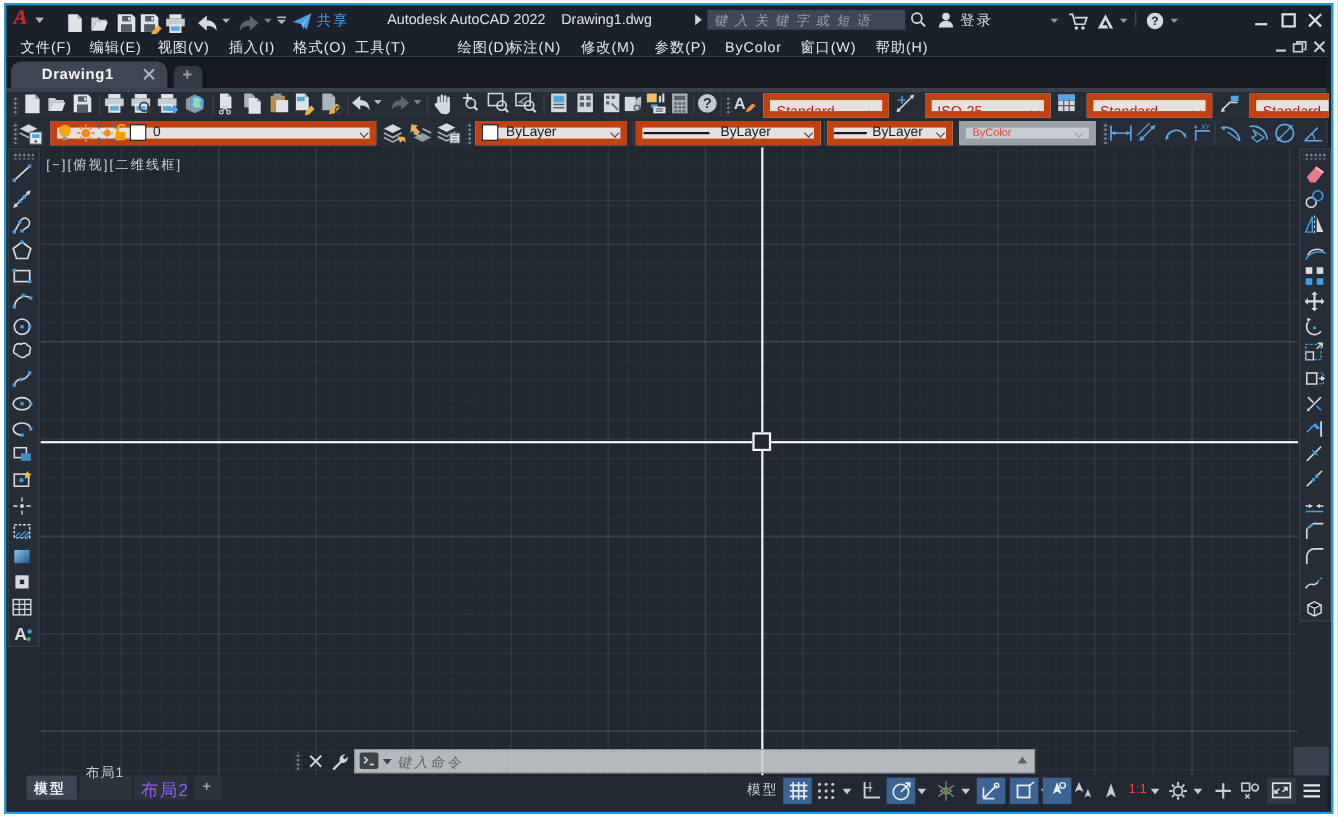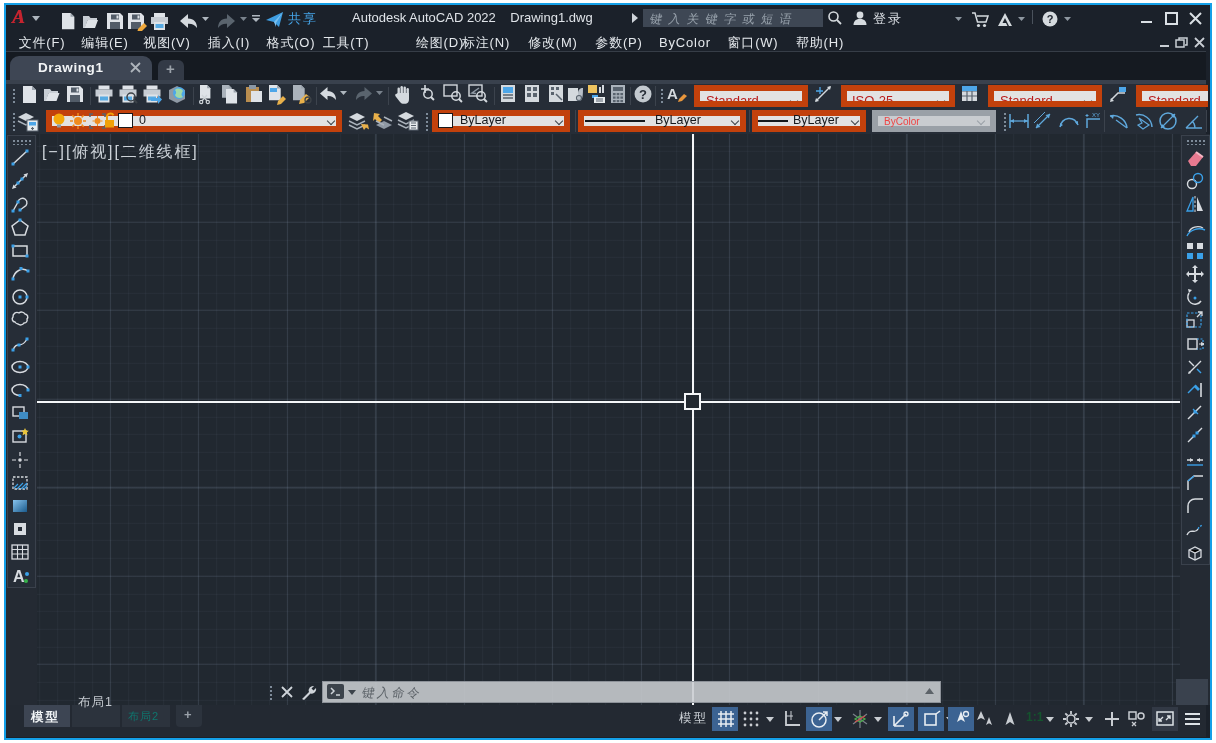--- a/index.html
+++ b/index.html
@@ -472,21 +472,21 @@
 <div class="sep1" style="left:1206px;top:110px;height:22px"></div>
 <div class="ab" style="left:6px;top:134px;width:31px;height:571px;background:#242a33"></div>
 <div class="ab" style="left:1180px;top:134px;width:30px;height:571px;background:#242a33"></div>
 <div class="ab" style="left:37px;top:134px;width:1143px;height:571px;background:#212830;
 background-image:
  repeating-linear-gradient(to right, rgba(150,170,195,0.13) 0 1px, rgba(0,0,0,0) 1px 88.5px),
  repeating-linear-gradient(to bottom, rgba(150,170,195,0.13) 0 1px, rgba(0,0,0,0) 1px 88.5px),
  repeating-linear-gradient(to right, rgba(150,170,195,0.05) 0 1px, rgba(0,0,0,0) 1px 17.7px),
  repeating-linear-gradient(to bottom, rgba(150,170,195,0.05) 0 1px, rgba(0,0,0,0) 1px 17.7px);
 background-position:72.9px 87.7px,72.9px 87.7px,2.1px 16.9px,2.1px 16.9px"></div>
-<div class="ab" style="left:42px;top:142px;font-size:16px;color:#ccd2d8;letter-spacing:1.9px">[−][俯视][二维线框]</div>
+<div class="ab" style="left:42px;top:142px;font-size:12px;color:#ccd2d8;letter-spacing:1.9px">[−][俯视][二维线框]</div>
 <div class="ab" style="left:37px;top:400.5px;width:1143px;height:2px;background:#f4f6f8"></div>
 <div class="ab" style="left:691.5px;top:134px;width:2px;height:571px;background:#f4f6f8"></div>
 <div class="ab" style="left:684px;top:393px;width:17px;height:17px;border:2px solid #f4f6f8;box-sizing:border-box;background:#212830"></div>
 <div class="ab" style="left:7px;top:135px;width:29px;height:453px;background:#262d37;border:1px solid #3a414c;box-sizing:border-box"></div>
 <div class="hgrip" style="left:11px;top:138px;width:20px"></div>
 <svg style="left:10px;top:148.0px" width="22" height="20">
     <path d="M3 16L17 3" stroke="#d7dbe0" stroke-width="1.5"></path>
     <rect x="1.5" y="14.5" width="3" height="3" fill="#3aa0e8"></rect>
     <rect x="15.5" y="1.5" width="3" height="3" fill="#3aa0e8"></rect>
   </svg>
@@ -689,21 +689,21 @@
 <div class="ab" style="left:362px;top:685px;font-size:12.5px;color:#5d6369;letter-spacing:2.5px;transform:skewX(-10deg);transform-origin:left">键入命令</div>
 <svg style="left:925px;top:688px" width="9" height="6">
     <path d="M0 6l4.5-6L9 6z" fill="#5d6369"></path>
   </svg>
 <div class="ab" style="left:6px;top:705px;width:1200px;height:32px;background:#232932"></div>
 <div class="ab" style="left:24px;top:705px;width:46px;height:22px;background:#3d4553"></div>
 <div class="ab" style="left:31px;top:709px;font-size:12.5px;letter-spacing:2px;font-weight:bold;color:#f0f3f5">模型</div>
 <div class="ab" style="left:72px;top:705px;width:48px;height:22px;background:#2c333d"></div>
 <div class="ab" style="left:78px;top:694px;font-size:12.5px;letter-spacing:1px;color:#c6cbd1">布局1</div>
 <div class="ab" style="left:122px;top:705px;width:48px;height:22px;background:#2c333d"></div>
-<div class="ab" style="left:128px;top:709px;font-size:11px;letter-spacing:1px;color:#0f766e">布局2</div>
+<div class="ab" style="left:128px;top:709px;font-size:16px;letter-spacing:1px;color:#8b5cf6">布局2</div>
 <div class="ab" style="left:176px;top:705px;width:26px;height:22px;background:#2c333d;border-radius:0 0 4px 4px"></div>
 <div class="ab" style="left:184px;top:707px;font-size:13px;font-weight:bold;color:#9aa1a9">+</div>
 <div class="ab" style="left:679px;top:710px;font-size:12.5px;letter-spacing:2px;color:#ccd1d6">模型</div>
 <div class="ab" style="left:712px;top:707px;width:26px;height:24px;background:#3c6392"></div>
 <svg style="left:715px;top:708px" width="22" height="22">
     <path d="M3 6h16M3 11h16M3 16h16M6 3v16M11 3v16M16 3v16" stroke="#e8edf2" stroke-width="1.5"></path>
   </svg>
 <svg style="left:741px;top:708px" width="22" height="22">
     <g fill="#c9cdd2">
       <circle cx="4" cy="5" r="1.4"></circle>
@@ -757,21 +757,21 @@
 <svg style="left:951px;top:708px" width="22" height="22">
     <path d="M10 3l4 11-4-2.5L6 14z" fill="#e8edf2"></path>
     <circle cx="15" cy="6" r="2.5" fill="none" stroke="#e8edf2" stroke-width="1.3"></circle>
   </svg>
 <svg style="left:975px;top:708px" width="22" height="22">
     <path d="M6 3l4 9-4-2-4 2zM14 9l3 8-3-1.8-3 1.8z" fill="#c9cdd2"></path>
   </svg>
 <svg style="left:1000px;top:708px" width="22" height="22">
     <path d="M10 4l4.5 13L10 14l-4.5 3z" fill="#c9cdd2"></path>
   </svg>
-<div class="ab" style="left:1026px;top:710px;font-size:12px;color:#14532d;font-weight:bold">1:1</div>
+<div class="ab" style="left:1026px;top:710px;font-size:12px;color:#ef4444;font-weight:normal">1:1</div>
 <svg style="left:1046px;top:717px" width="8" height="5">
     <path d="M0 0h8l-4 5z" fill="#c9cdd2"></path>
   </svg>
 <svg style="left:1060px;top:708px" width="22" height="22">
     <circle cx="11" cy="11" r="4" fill="none" stroke="#c9cdd2" stroke-width="1.6"></circle>
     <g stroke="#c9cdd2" stroke-width="1.8">
       <path d="M11 3v3M11 16v3M3 11h3M16 11h3M5.3 5.3l2.2 2.2M14.5 14.5l2.2 2.2M16.7 5.3l-2.2 2.2M7.5 14.5l-2.2 2.2"></path>
     </g>
   </svg>
 <svg style="left:1085px;top:717px" width="8" height="5">

